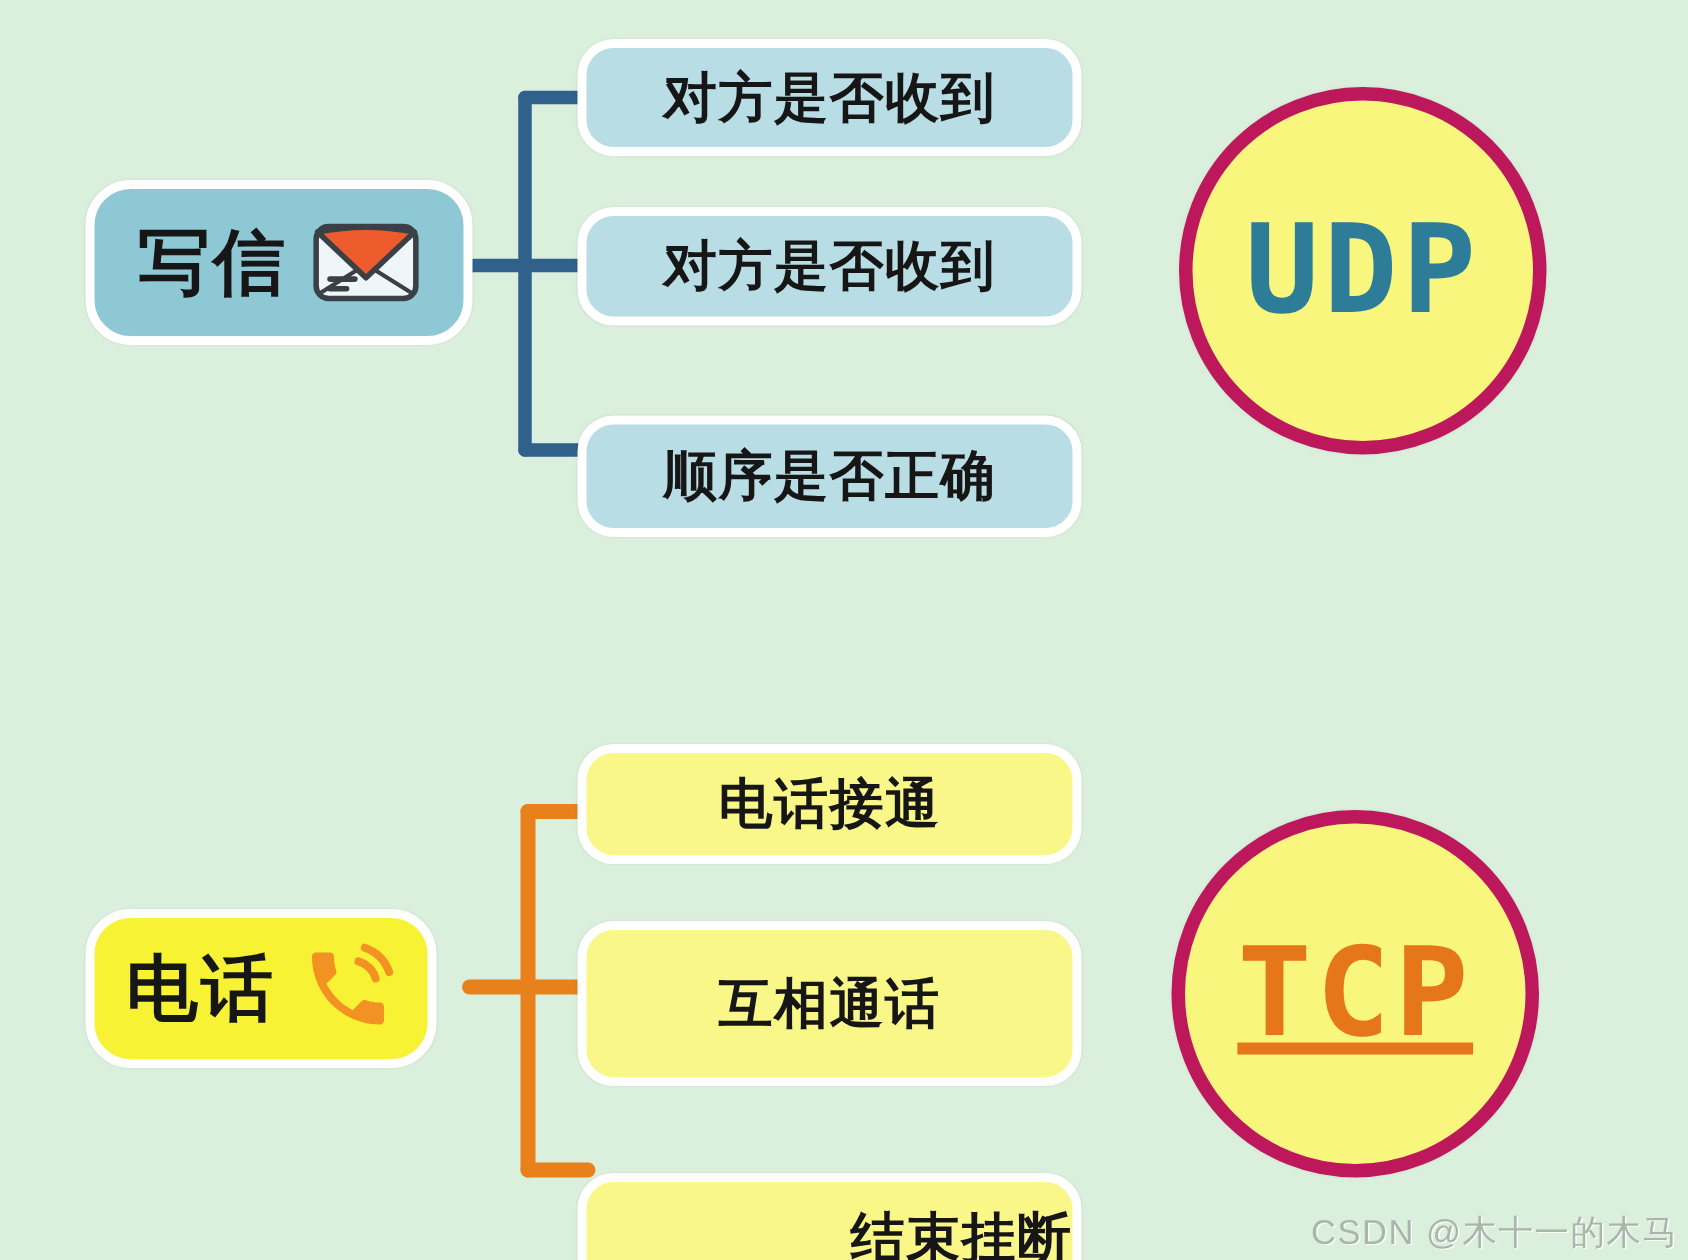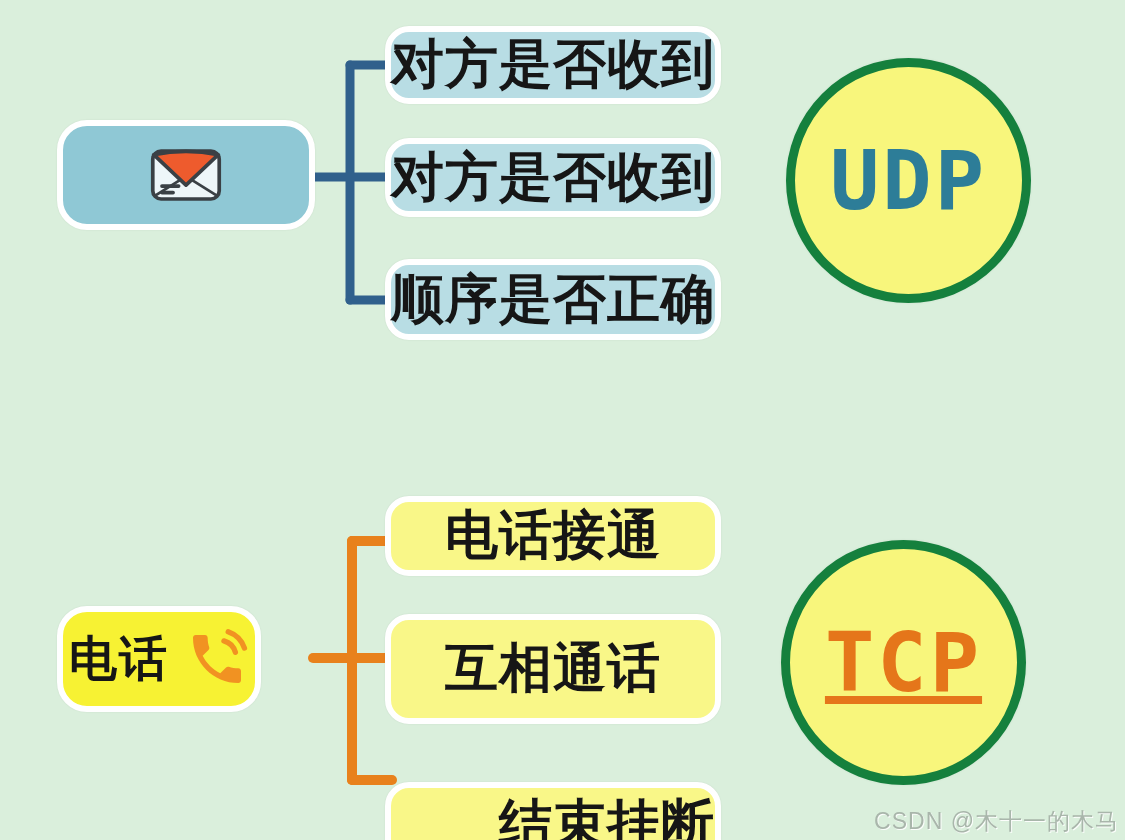--- a/index.html
+++ b/index.html
@@ -23,40 +23,40 @@
     font-weight:bold;
     box-shadow:0 0 2px rgba(0,0,0,0.08);
   }
   .root-box{
     border-radius:30px;
     font-size:48px;
     gap:16px;
     letter-spacing:2px;
   }
   .root-box.blue{left:57px;top:120px;width:258px;height:110px;background:var(--blue-root,#8fc8d5);}
-  .root-box.yellow{left:57px;top:606px;width:204px;height:106px;background:var(--yellow-root,#f7f233);}
+  .root-box.yellow{left:57px;top:606px;width:234px;height:106px;background:var(--yellow-root,#f7f233);}
   .child-box{
     left:385px;width:336px;
     border-radius:24px;
-    font-size:53px;
+    font-size:36px;
     letter-spacing:1px;
   }
   .child-box.blue{background:var(--blue-child,#b8dde4);}
   .child-box.yellow{background:var(--yellow-child,#f9f788);}
   .cb1{top:26px;height:78px;}
   .cb2{top:138px;height:79px;}
-  .cb3{top:259px;height:81px;}
+  .cb3{top:277px;height:81px;}
   .cy1{top:496px;height:80px;}
   .cy2{top:614px;height:110px;}
   .cy3{top:782px;height:86px;justify-content:flex-end;}
 
   .circle{
     position:absolute;box-sizing:border-box;
     width:245px;height:245px;border-radius:50%;
-    border:9px solid #15803d;
+    border:9px solid #be185d;
     background:var(--circle-fill,#f8f67c);
     display:flex;align-items:center;justify-content:center;
     font-family:"DejaVu Sans Mono","Liberation Mono",monospace;
     font-weight:bold;font-size:82px;letter-spacing:3px;
     box-shadow:0 0 3px rgba(0,0,0,0.06);
   }
   .circle.udp{left:786px;top:58px;color:var(--udp-text,#2d7d98);}
   .circle.tcp{left:781px;top:540px;color:var(--tcp-text,#e5761a);text-decoration:underline;}
 
   .node-icon{flex:0 0 auto;display:block;}
@@ -84,20 +84,21 @@
     </g>
     <g class="orange">
       <line x1="313" y1="658" x2="392" y2="658"></line>
       <line x1="352" y1="541" x2="352" y2="780"></line>
       <line x1="352" y1="541" x2="392" y2="541"></line>
       <line x1="352" y1="780" x2="392" y2="780"></line>
     </g>
   </svg>
 
   <div class="node root-box blue">
+    <span>写信</span>
     <svg class="node-icon" width="72" height="56" viewBox="0 0 78 58">
       <rect x="3" y="3" width="72" height="52" rx="9" fill="#eef6f9" stroke="#3a4045" stroke-width="4"></rect>
       <path d="M6,51 L38,31 M72,51 L40,31" fill="none" stroke="#3a4045" stroke-width="3"></path>
       <path d="M4,7 L39,40 L74,7 Q39,0 4,7 Z" fill="#ee5b2d" stroke="#3a4045" stroke-width="4" stroke-linejoin="round"></path>
       <path d="M13,41 h18 M13,48 h12" stroke="#3a4045" stroke-width="4" stroke-linecap="round"></path>
     </svg>
   </div>
 
   <div class="node child-box blue cb1">
     <span>对方是否收到</span>

